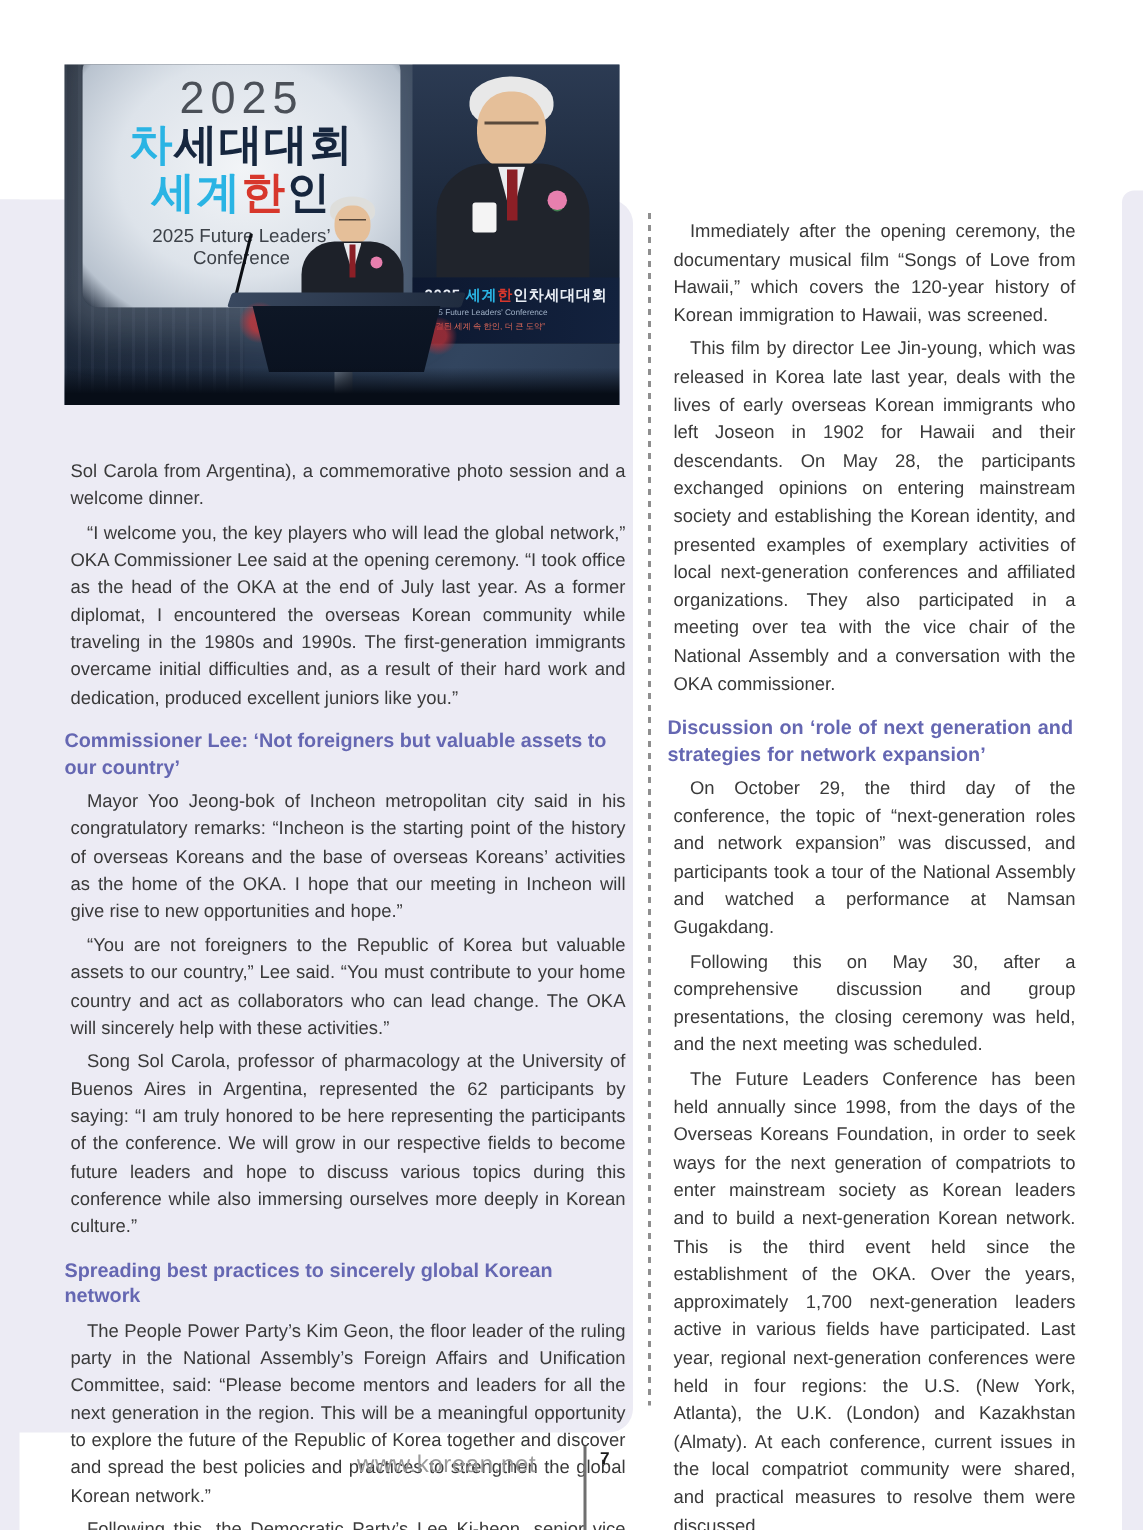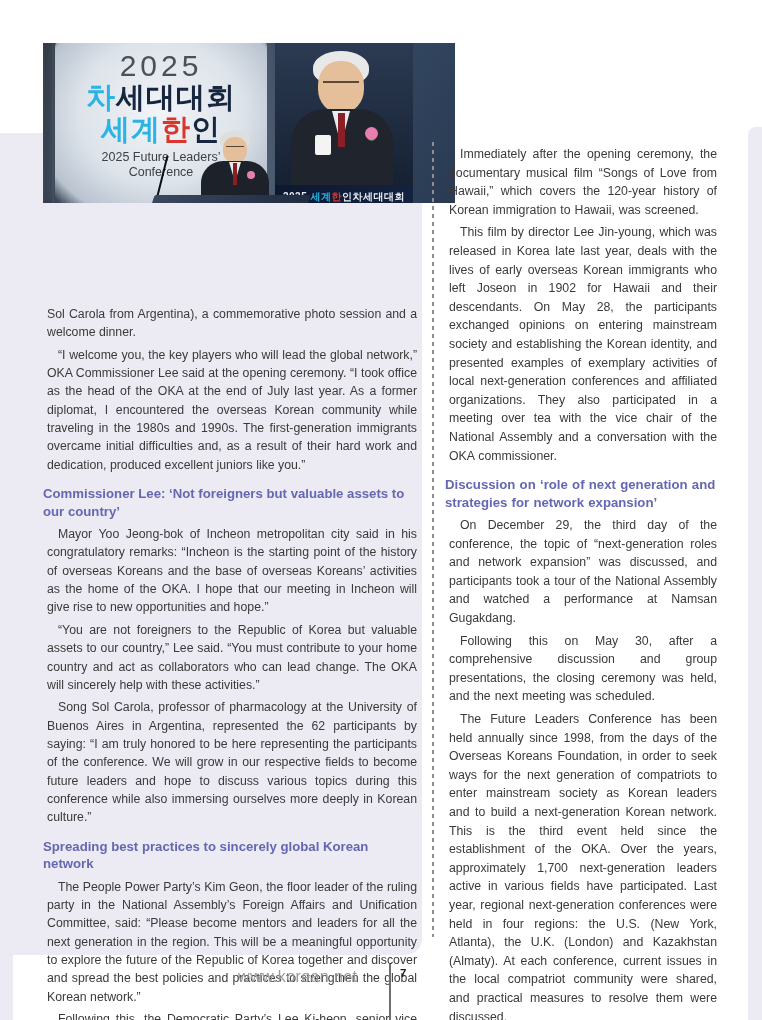--- a/index.html
+++ b/index.html
@@ -4,22 +4,22 @@
 <style>
   html,body{margin:0;padding:0;background:#ffffff;}
   .page{position:relative;width:762px;height:1020px;background:#ffffff;overflow:hidden;
         font-family:"Liberation Sans","DejaVu Sans",sans-serif;}
   
   .panel-left{position:absolute;left:0;top:133px;width:422px;height:822px;background:#ecebf4;border-radius:0 16px 16px 0;}
   .strip-left{position:absolute;left:0;top:133px;width:13px;height:887px;background:#ecebf4;}
   .strip-right{position:absolute;left:748px;top:127px;width:14px;height:893px;background:#ecebf4;border-radius:8px 0 0 0;}
 
   
-  .photo{position:absolute;left:43px;top:43px;width:370px;height:160px;overflow:hidden;
-         background:linear-gradient(120deg,#141d2b 0%,#1f2c40 35%,#32455f 75%,#2a3a52 100%);padding-left:42px;}
+  .photo{position:absolute;left:43px;top:43px;width:370px;height:227px;overflow:hidden;
+         background:linear-gradient(120deg,#141d2b 0%,#1f2c40 35%,#32455f 75%,#2a3a52 100%);}
   .ph-stripes{position:absolute;left:0;top:0;width:120px;height:227px;
          background:repeating-linear-gradient(90deg,rgba(255,255,255,0.05) 0 2px,rgba(0,0,0,0.12) 2px 9px);opacity:.5;}
   .ph-panel{position:absolute;left:12px;top:-6px;width:212px;height:168px;border-radius:10px;
          background:radial-gradient(ellipse at 50% 45%,#f2f4f7 0%,#dde3ea 55%,#b9c3cf 85%,rgba(120,135,155,0) 100%);
          box-shadow:0 0 28px 18px rgba(200,210,222,0.25);text-align:center;padding-top:14px;box-sizing:border-box;}
   .lg-year{font-size:30px;color:#4b5058;letter-spacing:4px;line-height:30px;font-weight:400;}
   .lg-line{font-size:29px;font-weight:800;line-height:32px;letter-spacing:1px;}
   .c-cyan{color:#2ab4e4;} .c-red{color:#d7372c;} .c-navy{color:#16263e;}
   .lg-sub{font-size:12.5px;color:#3c4148;line-height:15px;margin-top:5px;font-weight:500;}
   .ph-screen{position:absolute;left:232px;top:0;width:138px;height:186px;overflow:hidden;
@@ -149,21 +149,21 @@
     <p class="ind">Song Sol Carola, professor of pharmacology at the University of Buenos Aires in Argentina, represented the 62 participants by saying: “I am truly honored to be here representing the participants of the conference. We will grow in our respective fields to become future leaders and hope to discuss various topics during this conference while also immersing ourselves more deeply in Korean culture.”</p>
     <h3>Spreading best practices to sincerely global Korean network</h3>
     <p class="ind">The People Power Party’s Kim Geon, the floor leader of the ruling party in the National Assembly’s Foreign Affairs and Unification Committee, said: “Please become mentors and leaders for all the next generation in the region. This will be a meaningful opportunity to explore the future of the Republic of Korea together and discover and spread the best policies and practices to strengthen the global Korean network.”</p>
     <p class="ind">Following this, the Democratic Party’s Lee Ki-heon, senior vice chair of the World Korean Democratic Conference, said, “Please play a role in each country as Korea progresses toward becoming a powerful nation.”</p>
   </div>
 
   <div class="right-col col">
     <p class="ind">Immediately after the opening ceremony, the documentary musical film “Songs of Love from Hawaii,” which covers the 120-year history of Korean immigration to Hawaii, was screened.</p>
     <p class="ind">This film by director Lee Jin-young, which was released in Korea late last year, deals with the lives of early overseas Korean immigrants who left Joseon in 1902 for Hawaii and their descendants. On May 28, the participants exchanged opinions on entering mainstream society and establishing the Korean identity, and presented examples of exemplary activities of local next-generation conferences and affiliated organizations. They also participated in a meeting over tea with the vice chair of the National Assembly and a conversation with the OKA commissioner.</p>
     <h3>Discussion on ‘role of next generation and strategies for network expansion’</h3>
-    <p class="ind">On December 29, the third day of the conference, the topic of “next-generation roles and network expansion” was discussed, and participants took a tour of the National Assembly and watched a performance at Namsan Gugakdang.</p>
+    <p class="ind">On October 29, the third day of the conference, the topic of “next-generation roles and network expansion” was discussed, and participants took a tour of the National Assembly and watched a performance at Namsan Gugakdang.</p>
     <p class="ind">Following this on May 30, after a comprehensive discussion and group presentations, the closing ceremony was held, and the next meeting was scheduled.</p>
     <p class="ind"><span>The Future Leaders Conference has been held annually since 1998, from the days of the Overseas Koreans Foundation, in order to seek ways for the next generation of compatriots to enter mainstream society as Korean leaders and to build a next-generation Korean network. This is the third event held since the establishment of the OKA. Over the years, approximately 1,700 next-generation leaders active in various fields have participated. Last year, regional next-generation conferences were held in four regions: the U.S. (New York, Atlanta), the U.K. (London) and Kazakhstan (Almaty). At each conference, current issues in the local compatriot community were shared, and practical measures to resolve them were discussed.</span></p>
   </div>
 
   <div class="footer-site">www.korean.net</div>
   <div class="footer-rule"></div>
   <div class="footer-num">7</div>
 
 </div>
 

